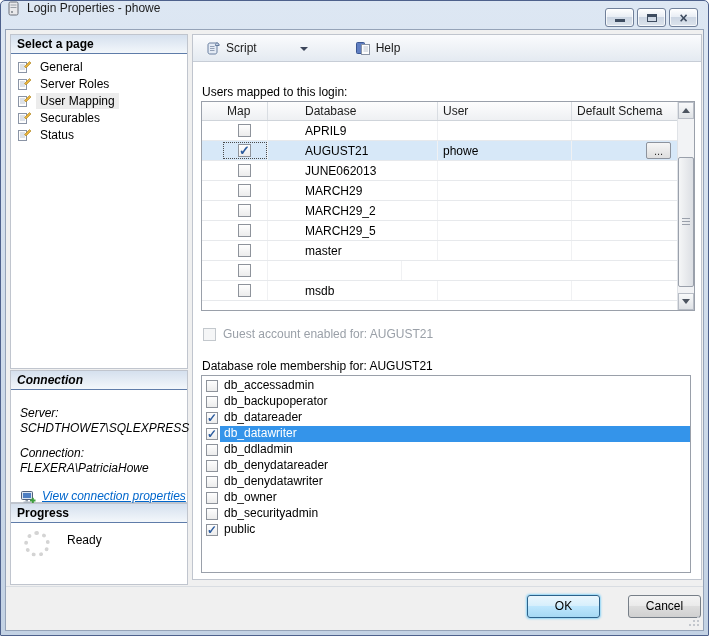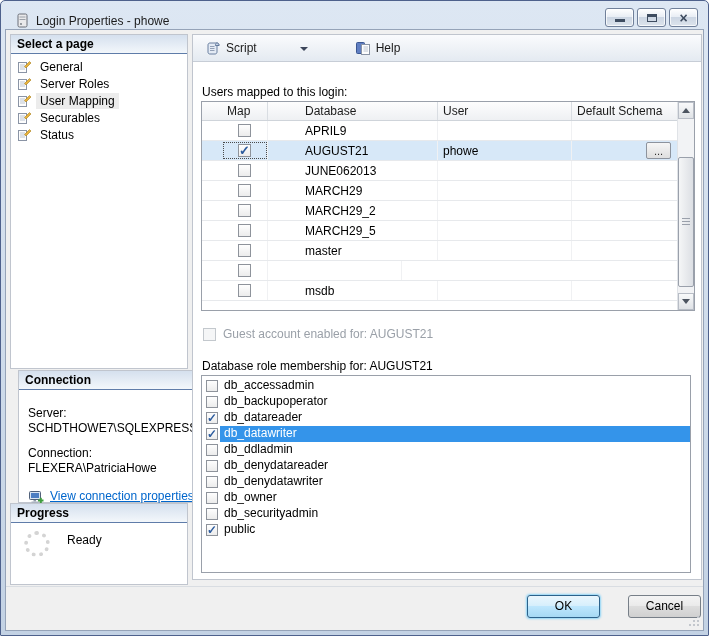--- a/index.html
+++ b/index.html
@@ -2,21 +2,21 @@
 <html><head>
 <meta charset="utf-8">
 <style>
   html,body{margin:0;padding:0;background:#ffffff;font-family:"Liberation Sans",sans-serif;font-size:12px;color:#000;}
   *{box-sizing:border-box;}
 
   .window{position:relative;width:709px;height:636px;border:1px solid #4e618c;
     background:linear-gradient(#dde7f3,#c3d2e4);border-radius:5px 5px 1px 1px;overflow:hidden;}
 
   
-  .titlebar{height:27px;display:flex;align-items:flex-end;padding-left:16px;border-radius:6px;}
+  .titlebar{height:27px;display:flex;align-items:flex-start;padding-left:7px;border-radius:6px;}
   .title-text{margin-left:7px;color:#1c1c1c;}
   .win-buttons{position:absolute;top:7px;right:10px;display:flex;gap:3px;}
   .win-btn{width:29px;height:19px;border:1px solid #70809a;border-radius:3px;cursor:pointer;
     background:linear-gradient(#ffffff,#e9eef5 45%,#ccd6e3 50%,#dde4ed);
     box-shadow:inset 0 0 0 1px rgba(255,255,255,.75);
     display:flex;align-items:center;justify-content:center;}
   .glyph-min{width:10px;height:3px;background:#3e4c60;margin-top:6px;}
   .glyph-max{width:10px;height:8px;border:1px solid #3e4c60;border-top:3px solid #3e4c60;background:transparent;}
   .glyph-close{color:#3e4c60;font-weight:bold;font-size:14px;line-height:14px;}
 
@@ -29,21 +29,21 @@
 
   
   .panel-pages{left:4px;top:4px;width:178px;height:335px;}
   .side-list{padding-top:4px;}
   .side-item{display:flex;align-items:center;height:17px;padding-left:6px;cursor:pointer;}
   .side-icon{width:15px;height:14px;flex:none;margin-right:4px;}
   .side-label{padding:1px 4px;white-space:nowrap;}
   .side-item.selected .side-label{background:#ececec;}
 
   
-  .panel-connection{left:12px;top:340px;width:178px;height:133px;}
+  .panel-connection{left:4px;top:340px;width:178px;height:133px;font-style:italic;}
   .conn-body{padding:10px 0 0 9px;line-height:14px;}
   .conn-label{margin-top:11px;}
   .conn-label:first-child{margin-top:6px;}
   .conn-value{margin-top:1px;}
   .conn-link-row{display:flex;align-items:flex-start;gap:6px;margin:14px 0 0 0;}
   .link{color:#0066cc;text-decoration:underline;cursor:pointer;}
 
   
   .panel-progress{left:4px;top:473px;width:178px;height:82px;}
   .prog-body{position:relative;height:62px;}

